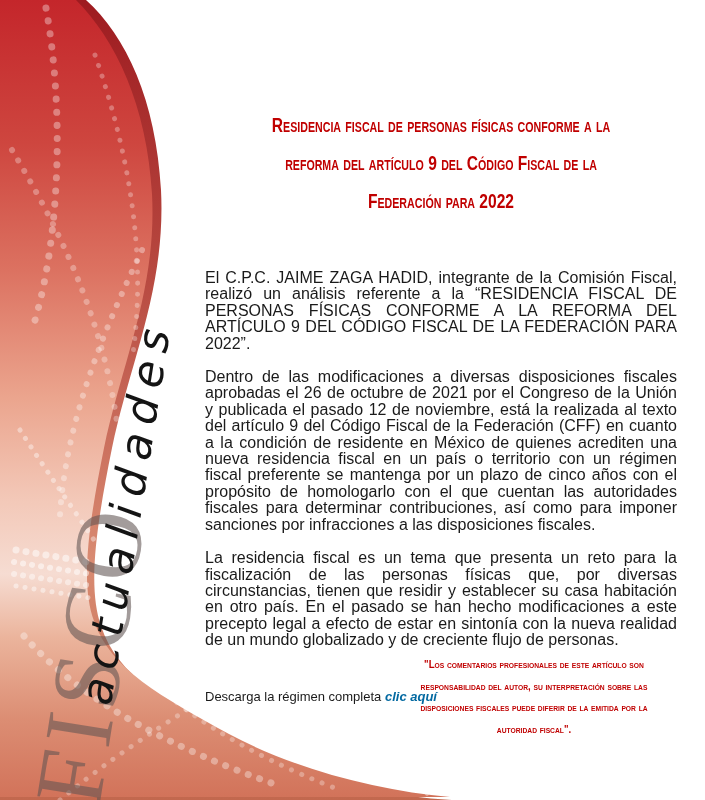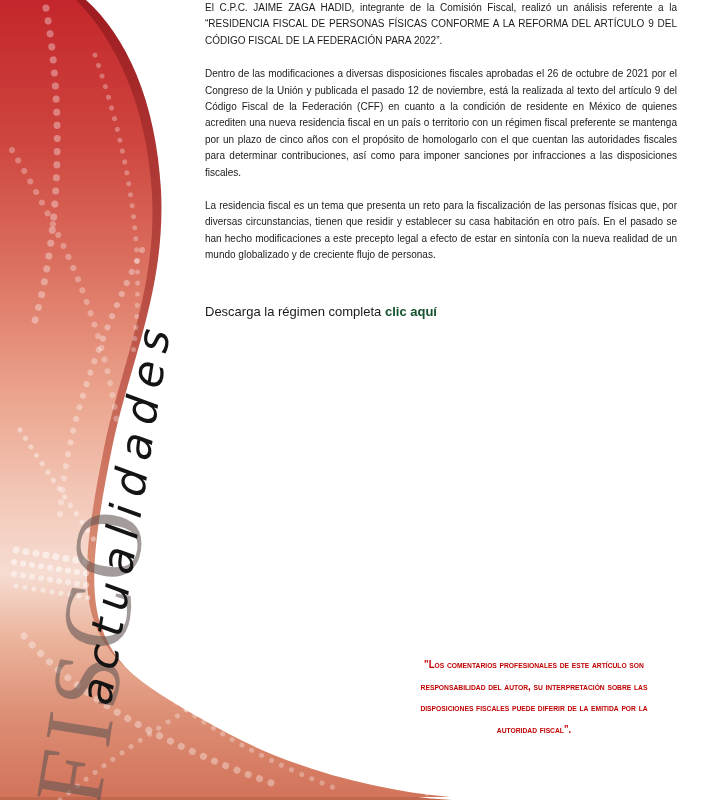--- a/index.html
+++ b/index.html
@@ -30,26 +30,26 @@
     color:#C00000; font-weight:bold; font-variant:small-caps;
     font-family:"Liberation Sans", sans-serif;
   }
   .tline {
     display:block; white-space:nowrap; text-align:center;
     font-size:20.5px; line-height:38px;
     transform:scaleX(0.76); transform-origin:50% 50%;
   }
 
   .para {
-    text-align:justify; font-size:10px; line-height:16.4px;
+    text-align:justify; font-size:16px; line-height:16.4px;
     color:#1A1A1A; margin:0 0 17px 0;
   }
 
   .download { margin-top:40px; font-size:13px; color:#1A1A1A; }
-  .dl-link { color:#14532d; font-weight:bold; text-decoration:none; cursor:pointer; }
+  .dl-link { color:#0369a1; font-weight:bold; text-decoration:none; cursor:pointer;font-style:italic; }
 
   .disclaimer {
     position:absolute; left:368px; top:654px; width:332px;
     color:#C00000; font-weight:bold; font-variant:small-caps;
     font-family:"Liberation Sans", sans-serif;
   }
   .dline {
     display:block; white-space:nowrap; text-align:center;
     font-size:11.5px; line-height:21.5px;
     transform:scaleX(0.84); transform-origin:50% 50%;
@@ -97,20 +97,25 @@
         <path d="M120,650 C170,706 240,752 340,790" stroke-width="5" stroke-dasharray="0.1,11" opacity="0.30"></path>
         <path d="M60,800 C130,742 190,710 250,668" stroke-width="5" stroke-dasharray="0.1,11" opacity="0.30"></path>
         <path d="M230,700 C290,730 350,765 430,795" stroke-width="4" stroke-dasharray="0.1,9" opacity="0.35"></path>
       </g>
     </svg>
     <div class="brand-fisco">FISCO</div>
     <div class="brand-act">actualidades</div>
   </div>
 
   <div class="content">
+    <h1 class="title">
+      <span class="tline">Residencia fiscal de personas físicas conforme a la</span>
+      <span class="tline">reforma del artículo 9 del Código Fiscal de la</span>
+      <span class="tline">Federación para 2022</span>
+    </h1>
 
     <p class="para">El C.P.C. JAIME ZAGA HADID, integrante de la Comisión Fiscal, realizó un análisis referente a la “RESIDENCIA FISCAL DE PERSONAS FÍSICAS CONFORME A LA REFORMA DEL ARTÍCULO 9 DEL CÓDIGO FISCAL DE LA FEDERACIÓN PARA 2022”.</p>
     <p class="para">Dentro de las modificaciones a diversas disposiciones fiscales aprobadas el 26 de octubre de 2021 por el Congreso de la Unión y publicada el pasado 12 de noviembre, está la realizada al texto del artículo 9 del Código Fiscal de la Federación (CFF) en cuanto a la condición de residente en México de quienes acrediten una nueva residencia fiscal en un país o territorio con un régimen fiscal preferente se mantenga por un plazo de cinco años con el propósito de homologarlo con el que cuentan las autoridades fiscales para determinar contribuciones, así como para imponer sanciones por infracciones a las disposiciones fiscales.</p>
     <p class="para">La residencia fiscal es un tema que presenta un reto para la fiscalización de las personas físicas que, por diversas circunstancias, tienen que residir y establecer su casa habitación en otro país. En el pasado se han hecho modificaciones a este precepto legal a efecto de estar en sintonía con la nueva realidad de un mundo globalizado y de creciente flujo de personas.</p>
 
     <p class="download">
       <span>Descarga la régimen completa </span>
       <a class="dl-link" href="#">clic aquí</a>
     </p>
   </div>

